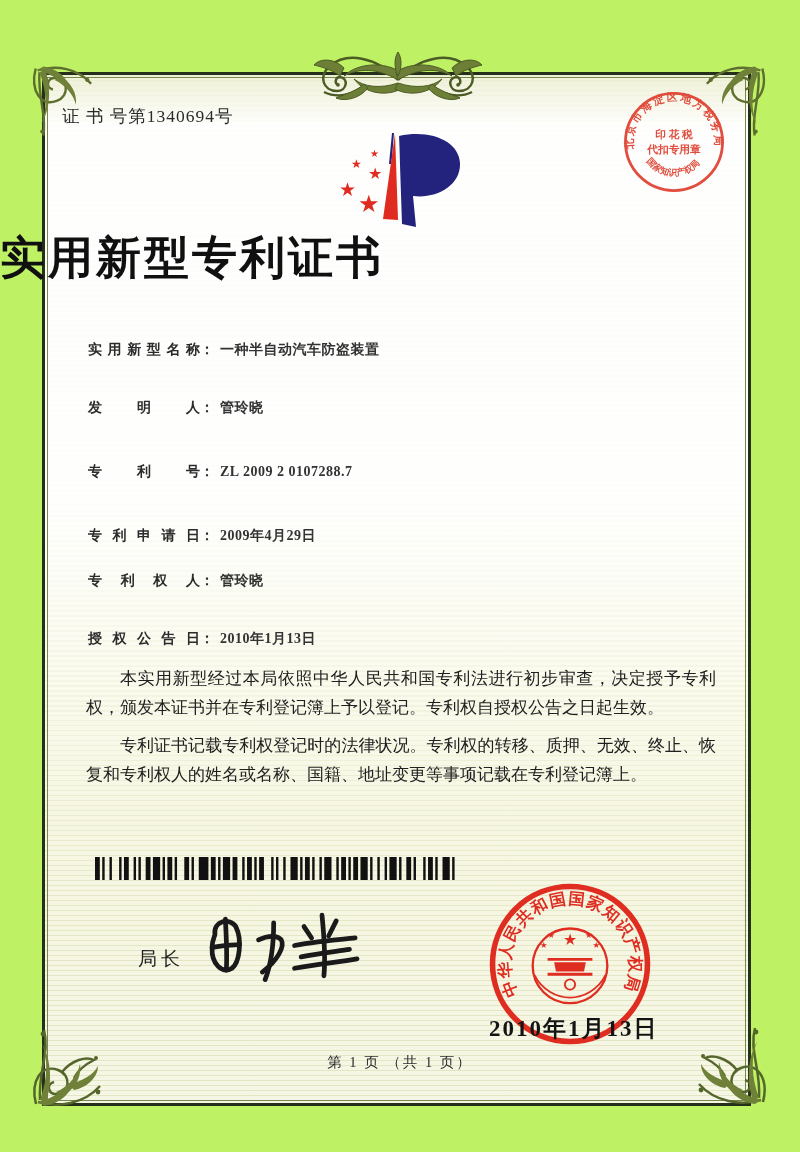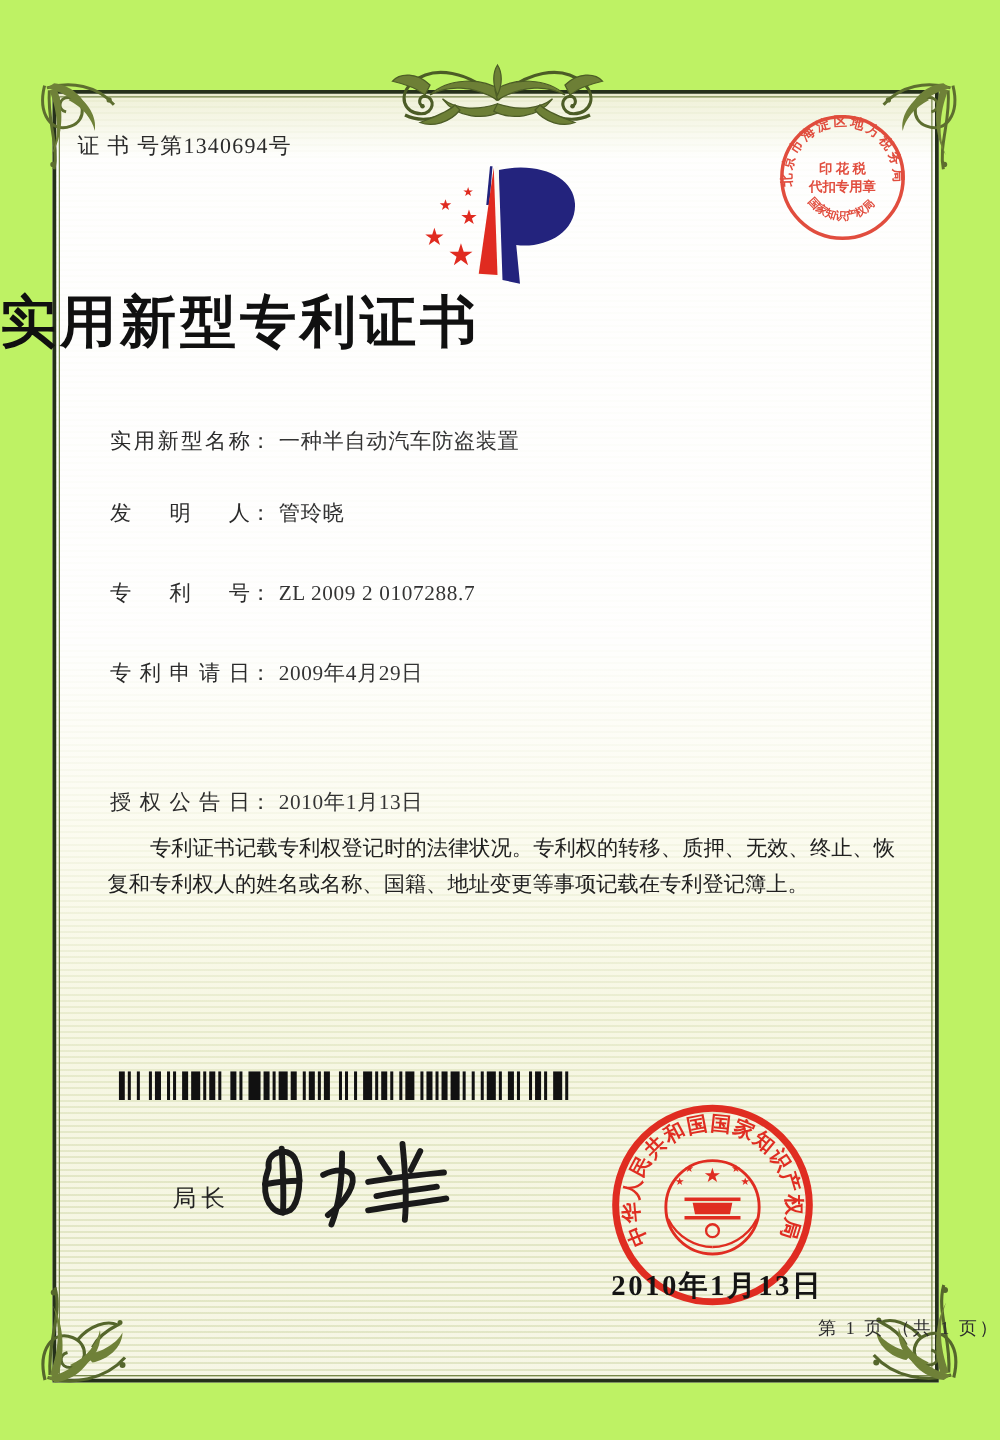--- a/index.html
+++ b/index.html
@@ -32,21 +32,21 @@
   }
   .abs{position:absolute;}
   .cert-number{
     left:62px;top:104px;font-size:17.5px;letter-spacing:1px;color:#2a2a2a;
   }
   .logo{left:320px;top:130px;width:160px;height:110px;}
   .title{
     left:0;top:228px;width:100%;text-align:left;
     font-size:45px;font-weight:bold;letter-spacing:3px;color:#101010;
   }
-  .field-row{left:88px;height:26px;font-size:17px;color:#2b2b2b;white-space:nowrap;}
+  .field-row{left:88px;height:26px;font-size:14px;color:#2b2b2b;white-space:nowrap;font-weight:bold;}
   .field-label{
     display:inline-block;width:112px;text-align:justify;text-align-last:justify;
     vertical-align:top;
   }
   .field-colon{display:inline-block;margin-right:6px;}
   .field-value{letter-spacing:.5px;color:#333;}
   .row-0{top:341px}.row-1{top:399px}.row-2{top:463px}
   .row-3{top:527px}.row-4{top:572px}.row-5{top:630px}
   .body-text{
     left:86px;top:664px;width:630px;font-size:17px;line-height:29px;color:#202020;
@@ -55,21 +55,21 @@
   .barcode{left:95px;top:857px;width:362px;height:23px;}
   .commissioner{left:138px;top:946px;font-size:19px;letter-spacing:4px;color:#222;text-align:center;}
   .signature{left:196px;top:906px;width:180px;height:98px;}
   .tax-stamp{left:618px;top:86px;width:112px;height:112px;z-index:5;opacity:.93;}
   .official-seal{left:486px;top:879px;width:168px;height:170px;z-index:4;opacity:.95;}
   .issue-date{
     left:489px;top:1013px;z-index:6;font-size:23px;letter-spacing:2px;
     color:#141414;font-weight:bold;white-space:nowrap;
   }
   .footer{
-    left:0;top:1053px;width:100%;text-align:right;
+    left:0;top:1053px;width:100%;text-align:center;
     font-size:14.5px;letter-spacing:2px;color:#2c2c2c;z-index:3;
   }
   .ornament{pointer-events:none;z-index:2;}
   .top-ornament{left:248px;top:40px;width:300px;height:66px;}
   .fl-tl{left:28px;top:56px;width:110px;height:110px;transform:scale(1,-1);}
   .fl-tr{left:660px;top:56px;width:110px;height:110px;transform:scale(-1,-1);}
   .fl-bl{left:28px;top:1002px;width:115px;height:115px;}
   .fl-br{left:656px;top:1000px;width:115px;height:115px;transform:scale(-1,1);}
 </style>
 </head>
@@ -203,25 +203,29 @@
   </div>
   <div class="abs field-row row-1">
     <span class="field-label">发明人</span><span class="field-colon">：</span><span class="field-value">管玲晓</span>
   </div>
   <div class="abs field-row row-2">
     <span class="field-label">专利号</span><span class="field-colon">：</span><span class="field-value">ZL 2009 2 0107288.7</span>
   </div>
   <div class="abs field-row row-3">
     <span class="field-label">专利申请日</span><span class="field-colon">：</span><span class="field-value">2009年4月29日</span>
   </div>
+  <div class="abs field-row row-4">
+    <span class="field-label">专利权人</span><span class="field-colon">：</span><span class="field-value">管玲晓</span>
+  </div>
   <div class="abs field-row row-5">
     <span class="field-label">授权公告日</span><span class="field-colon">：</span><span class="field-value">2010年1月13日</span>
   </div>
 
   <div class="abs body-text">
+    <p>本实用新型经过本局依照中华人民共和国专利法进行初步审查，决定授予专利权，颁发本证书并在专利登记簿上予以登记。专利权自授权公告之日起生效。</p>
     <p>专利证书记载专利权登记时的法律状况。专利权的转移、质押、无效、终止、恢复和专利权人的姓名或名称、国籍、地址变更等事项记载在专利登记簿上。</p>
   </div>
 
   <svg class="abs barcode" id="barcode" preserveAspectRatio="none" viewBox="0 0 150 24">
       <rect x="0" y="0" width="2" height="24" fill="#111"></rect>
       <rect x="3" y="0" width="1" height="24" fill="#111"></rect>
       <rect x="6" y="0" width="1" height="24" fill="#111"></rect>
       <rect x="10" y="0" width="1" height="24" fill="#111"></rect>
       <rect x="12" y="0" width="2" height="24" fill="#111"></rect>
       <rect x="16" y="0" width="1" height="24" fill="#111"></rect>

